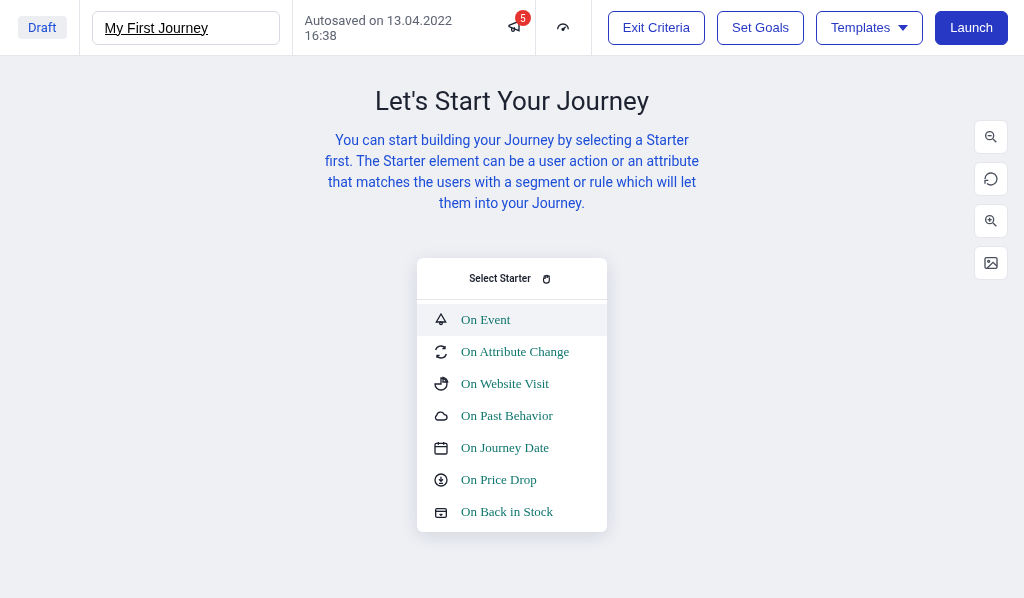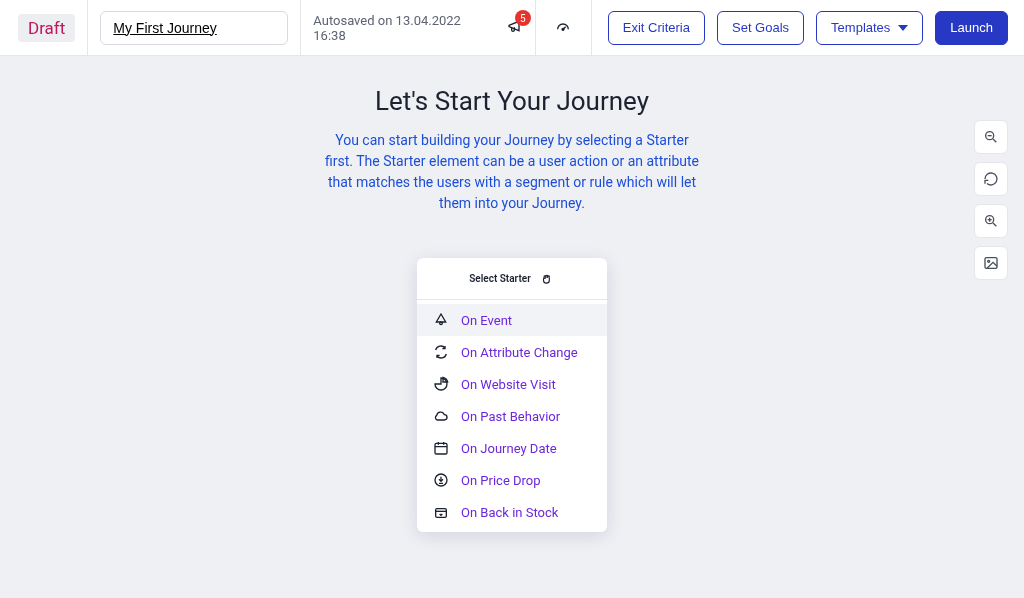--- a/index.html
+++ b/index.html
@@ -14,22 +14,22 @@
   .seg {
     display: flex;
     align-items: center;
     height: 100%;
     border-right: 1px solid #e4e6eb;
     padding: 0 12px;
   }
   .seg:first-child { padding-left: 18px; }
   .draft-badge {
     background: #eceef2;
-    color: #be185d;
-    font-size: 17px;
+    color: #1d4ed8;
+    font-size: 13px;
     border-radius: 4px;
     padding: 4px 10px;
   }
   .title-input {
     border: 1px solid #d7dae0;
     border-radius: 6px;
     height: 34px;
     width: 188px;
     font-size: 14px;
     padding: 0 12px;
@@ -122,22 +122,23 @@
     color: #1d2230;
     border-bottom: 1px solid #e4e6eb;
   }
   .panel-list { list-style: none; padding: 4px 0; }
   .panel-item {
     display: flex;
     align-items: center;
     gap: 12px;
     padding: 8px 16px;
     font-size: 13px;
-    color: #6d28d9;
+    color: #0f766e;
     cursor: pointer;
+    font-family: Liberation Serif, serif;
   }
   .panel-item.hl { background: #f2f3f6; }
   .ic { width: 16px; height: 16px; display:inline-flex; align-items:center; justify-content:center; }
   .tools {
     position: absolute;
     top: 34px;
     right: 16px;
     display: flex;
     flex-direction: column;
     gap: 8px;

